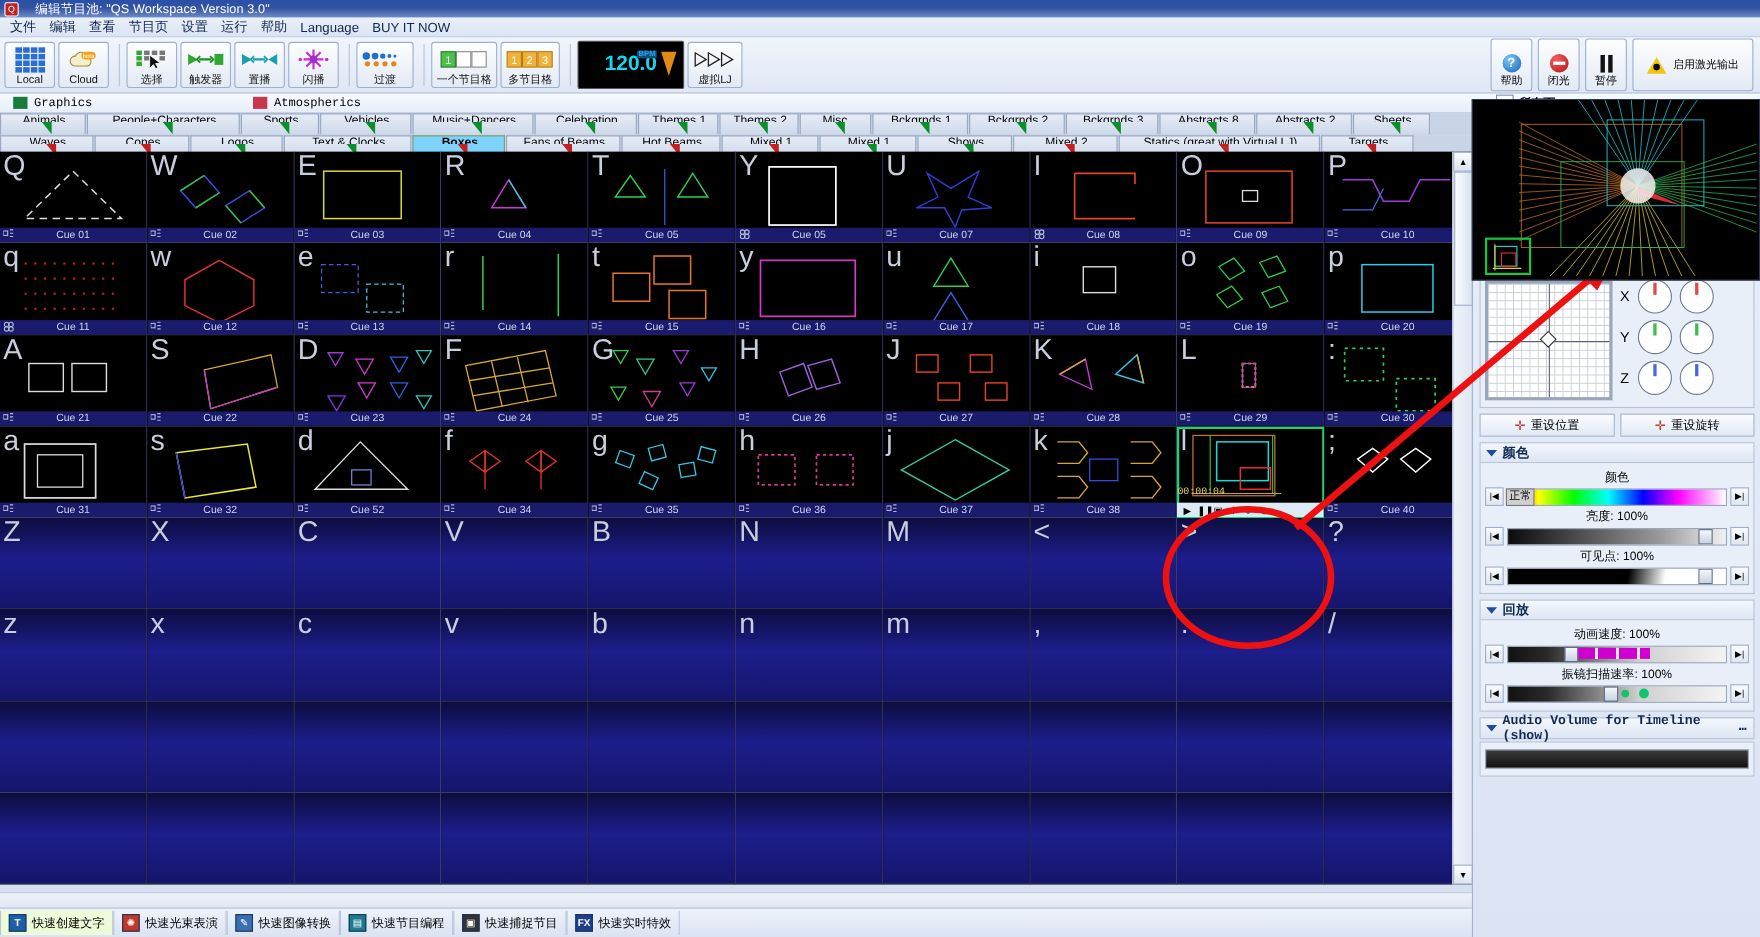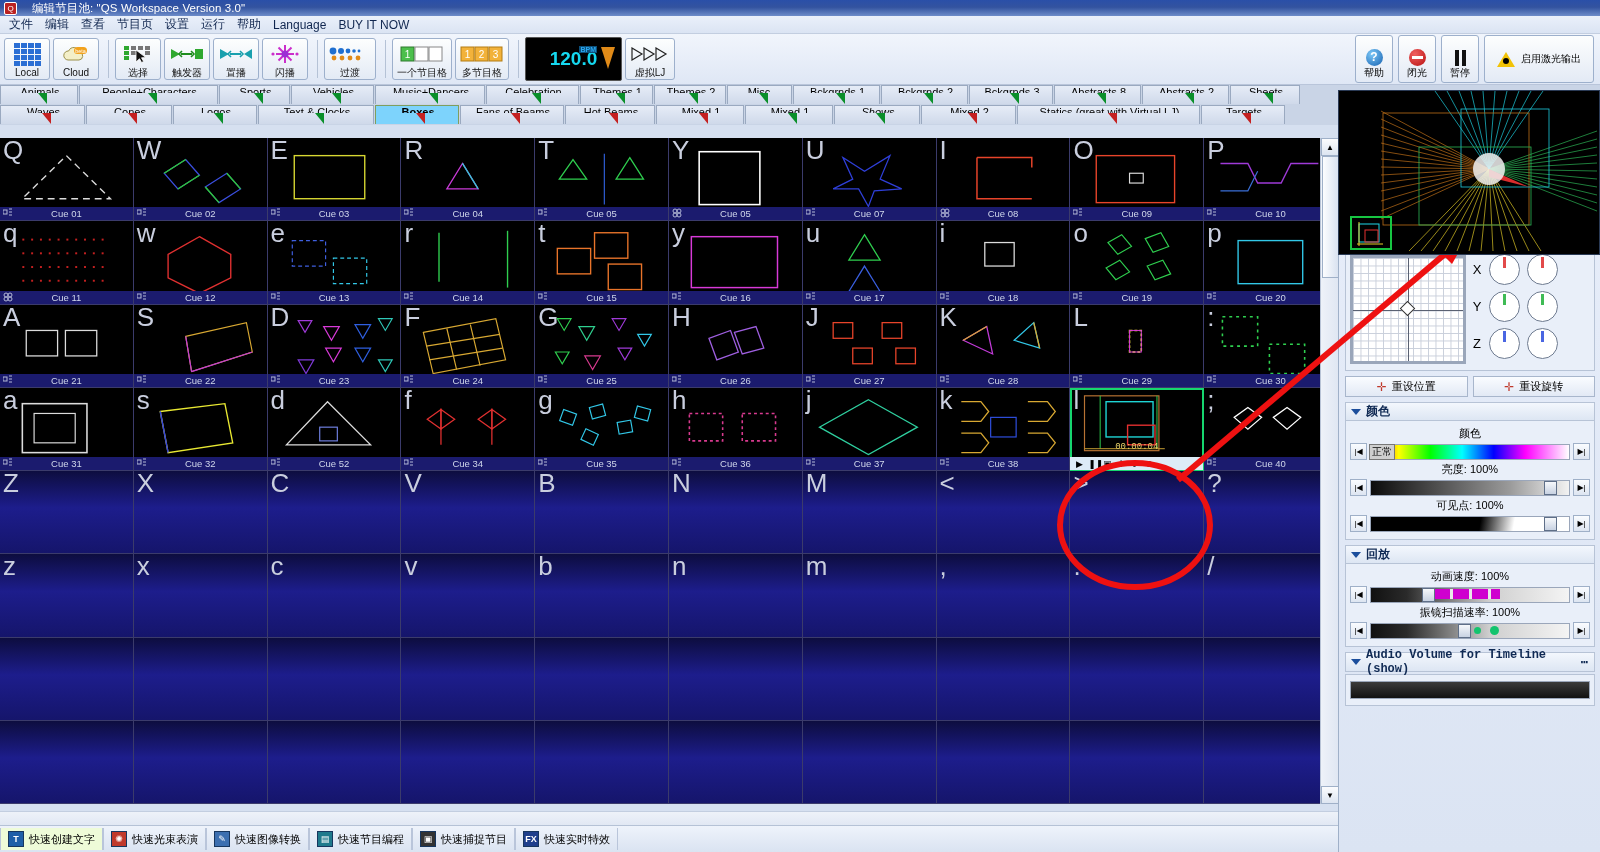--- a/index.html
+++ b/index.html
@@ -90,21 +90,21 @@
        box-sizing:border-box;background:#000;overflow:hidden;}
   .cue.empty{background:linear-gradient(180deg,#0d0d3f 0%,#1d1d8c 45%,#15156b 100%);}
   .cue .key{position:absolute;left:3px;top:-2px;font-size:26px;color:#c9cede;line-height:28px;
             font-family:"Liberation Sans",sans-serif;}
   .cue .art{position:absolute;left:0;top:0;width:100%;height:100%;}
   .cuebar{position:absolute;left:0;bottom:0;height:13px;width:100%;background:#1b1b6e;
           color:#cfd6ea;font-size:9.5px;display:flex;align-items:center;justify-content:center;}
   .cuebar .mini{position:absolute;left:3px;top:1px;width:10px;height:10px;opacity:.85;}
   .cue.active{outline:2px solid #16d66e;outline-offset:-2px;}
   .cue.active .cuebar{background:#ddebf7;color:#000;display:flex;justify-content:flex-start;gap:4px;padding-left:4px;}
-  .tcode{position:absolute;bottom:18px;width:100%;text-align:center;color:#e8d26a;font-size:9px;
+  .tcode{position:absolute;bottom:18px;width:100%;text-align:left;color:#e8d26a;font-size:9px;
          font-family:"Liberation Mono",monospace;}
   .pb{width:10px;height:10px;display:inline-block;}
 
   
   .gridscroll{position:absolute;left:1320px;top:138px;width:18px;height:666px;
               background:linear-gradient(90deg,#eef2f9,#dfe6f2);border-left:1px solid #b8c3d6;}
   .gridscroll .arw{width:16px;height:16px;border:1px solid #9fb0c8;background:linear-gradient(180deg,#fbfcfe,#dde5f1);
         display:flex;align-items:center;justify-content:center;font-size:8px;}
   .gridscroll .thumb{position:absolute;top:18px;left:1px;width:15px;height:120px;
         border:1px solid #9fb0c8;background:linear-gradient(90deg,#fcfdff,#d9e2f0);}
@@ -384,20 +384,34 @@
           </div>
         <div class="lbl">暂停</div>
       </div>
       <div class="rbtn wide">
         <div class="warn-ic"></div>
         <div class="lbl">启用激光输出</div>
       </div>
     </div>
   </div>
 
+  <div class="sechdr">
+    <div class="cell" style="width:890px">
+      <span class="swatch" style="background:#1a7a3c"></span>
+      <span class="nm">Graphics</span>
+    </div>
+    <div class="cell" style="width:0;flex:none">
+      <span class="swatch" style="background:#c7384a;margin-left:-660px"></span>
+      <span class="nm">Atmospherics</span>
+    </div>
+    <div class="allpages" style="margin-left:470px">
+      <span class="box"></span>
+      <span class="t">所有页</span>
+    </div>
+  </div>
 
   <div class="tabrow" id="tabrow1">
       <div class="tab" style="width: 78px;">
         <span class="tl">Animals</span>
         <span class="tri"></span>
       </div>
       <div class="tab" style="width: 139px;">
         <span class="tl">People+Characters</span>
         <span class="tri"></span>
       </div>
@@ -485,21 +499,21 @@
         <span class="tri r"></span>
       </div>
       <div class="tab" style="width: 88px;">
         <span class="tl">Mixed 1</span>
         <span class="tri r"></span>
       </div>
       <div class="tab" style="width: 88px;">
         <span class="tl">Mixed 1</span>
         <span class="tri"></span>
       </div>
-      <div class="tab" style="width: 86px; font-style: italic;">
+      <div class="tab" style="width: 86px;">
         <span class="tl">Shows</span>
         <span class="tri"></span>
       </div>
       <div class="tab" style="width: 95px;">
         <span class="tl">Mixed 2</span>
         <span class="tri r"></span>
       </div>
       <div class="tab" style="width: 183px;">
         <span class="tl">Statics (great with Virtual LJ)</span>
         <span class="tri r"></span>

